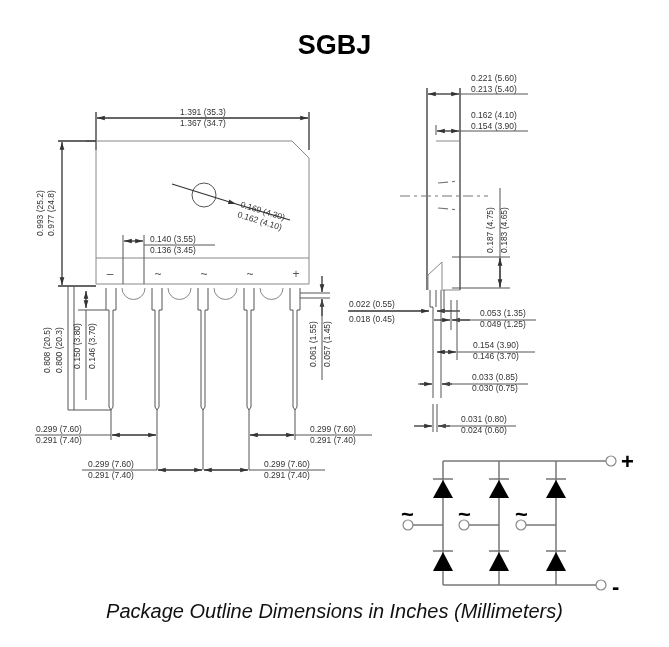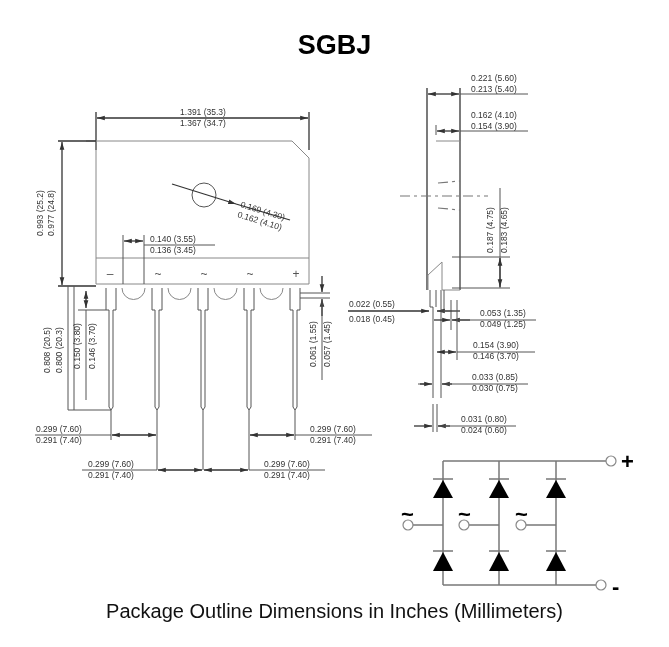--- a/index.html
+++ b/index.html
@@ -1,19 +1,19 @@
 <!DOCTYPE html>
 <html><head>
 <meta charset="utf-8">
 <style>
   html, body { margin: 0; padding: 0; background: #ffffff; }
   body { width: 669px; height: 647px; position: relative; overflow: hidden; font-family: "Liberation Sans", sans-serif; }
   #stage { position: absolute; left: 0; top: 0; width: 669px; height: 647px; padding-left: 22px; }
   .title { position: absolute; left: 0; width: 669px; top: 30px; text-align: center; font-weight: bold; font-size: 27px; color: #000; font-family: "Liberation Sans", sans-serif; }
-  .caption { position: absolute; left: 0; width: 669px; top: 600px; text-align: center; font-size: 20px; color: #111; font-family: "Liberation Sans", sans-serif; }
+  .caption { position: absolute; left: 0; width: 669px; top: 600px; text-align: center; font-size: 20px; color: #111; font-family: "Liberation Sans", sans-serif; font-style: italic; }
   svg text { font-family: "Liberation Sans", sans-serif; fill: #333; }
   .dim { font-size: 8.5px; }
   .ln { stroke: #555; stroke-width: 1; fill: none; }
   .ln2 { stroke: #333; stroke-width: 1.3; fill: none; }
   .lt { stroke: #888; stroke-width: 1; fill: none; }
   .dash { stroke: #777; stroke-width: 1.2; fill: none; stroke-dasharray: 10 4 3 4; }
   .wire { stroke: #777; stroke-width: 1.5; fill: none; }
   .term { stroke: #888; stroke-width: 1.2; fill: #fff; }
   .sym { font-size: 12px; fill: #555; }
 </style>

